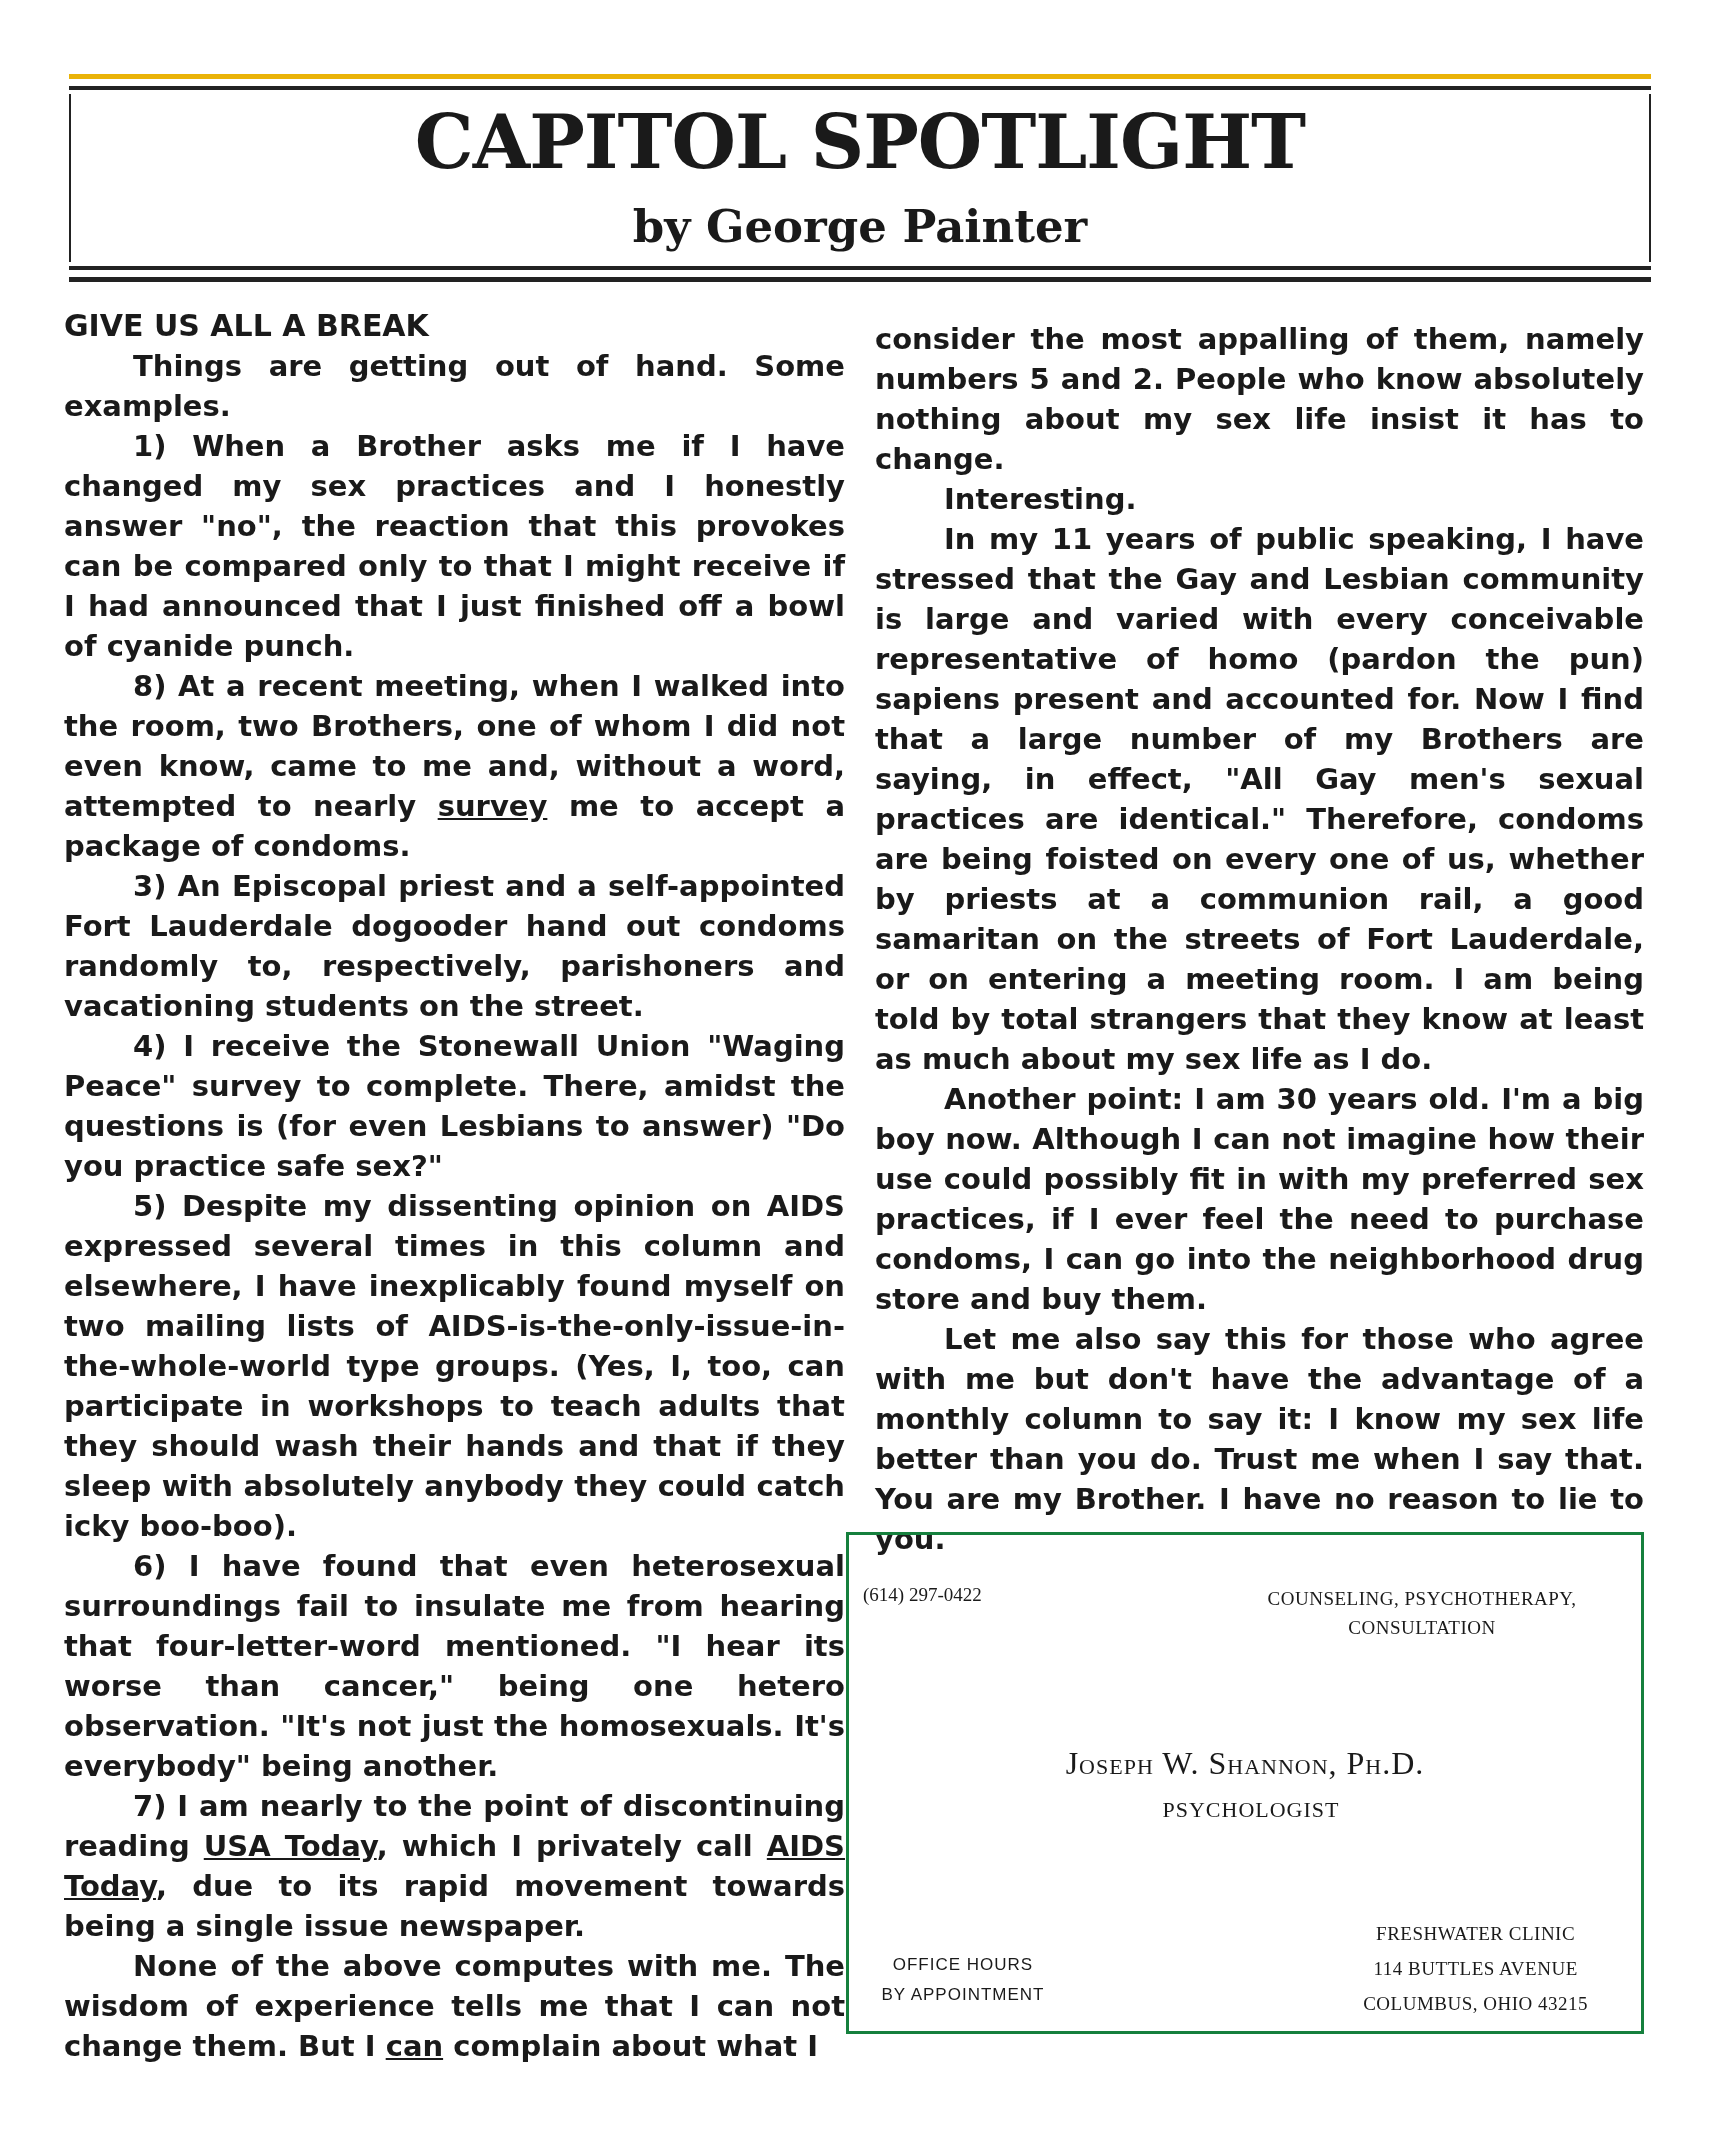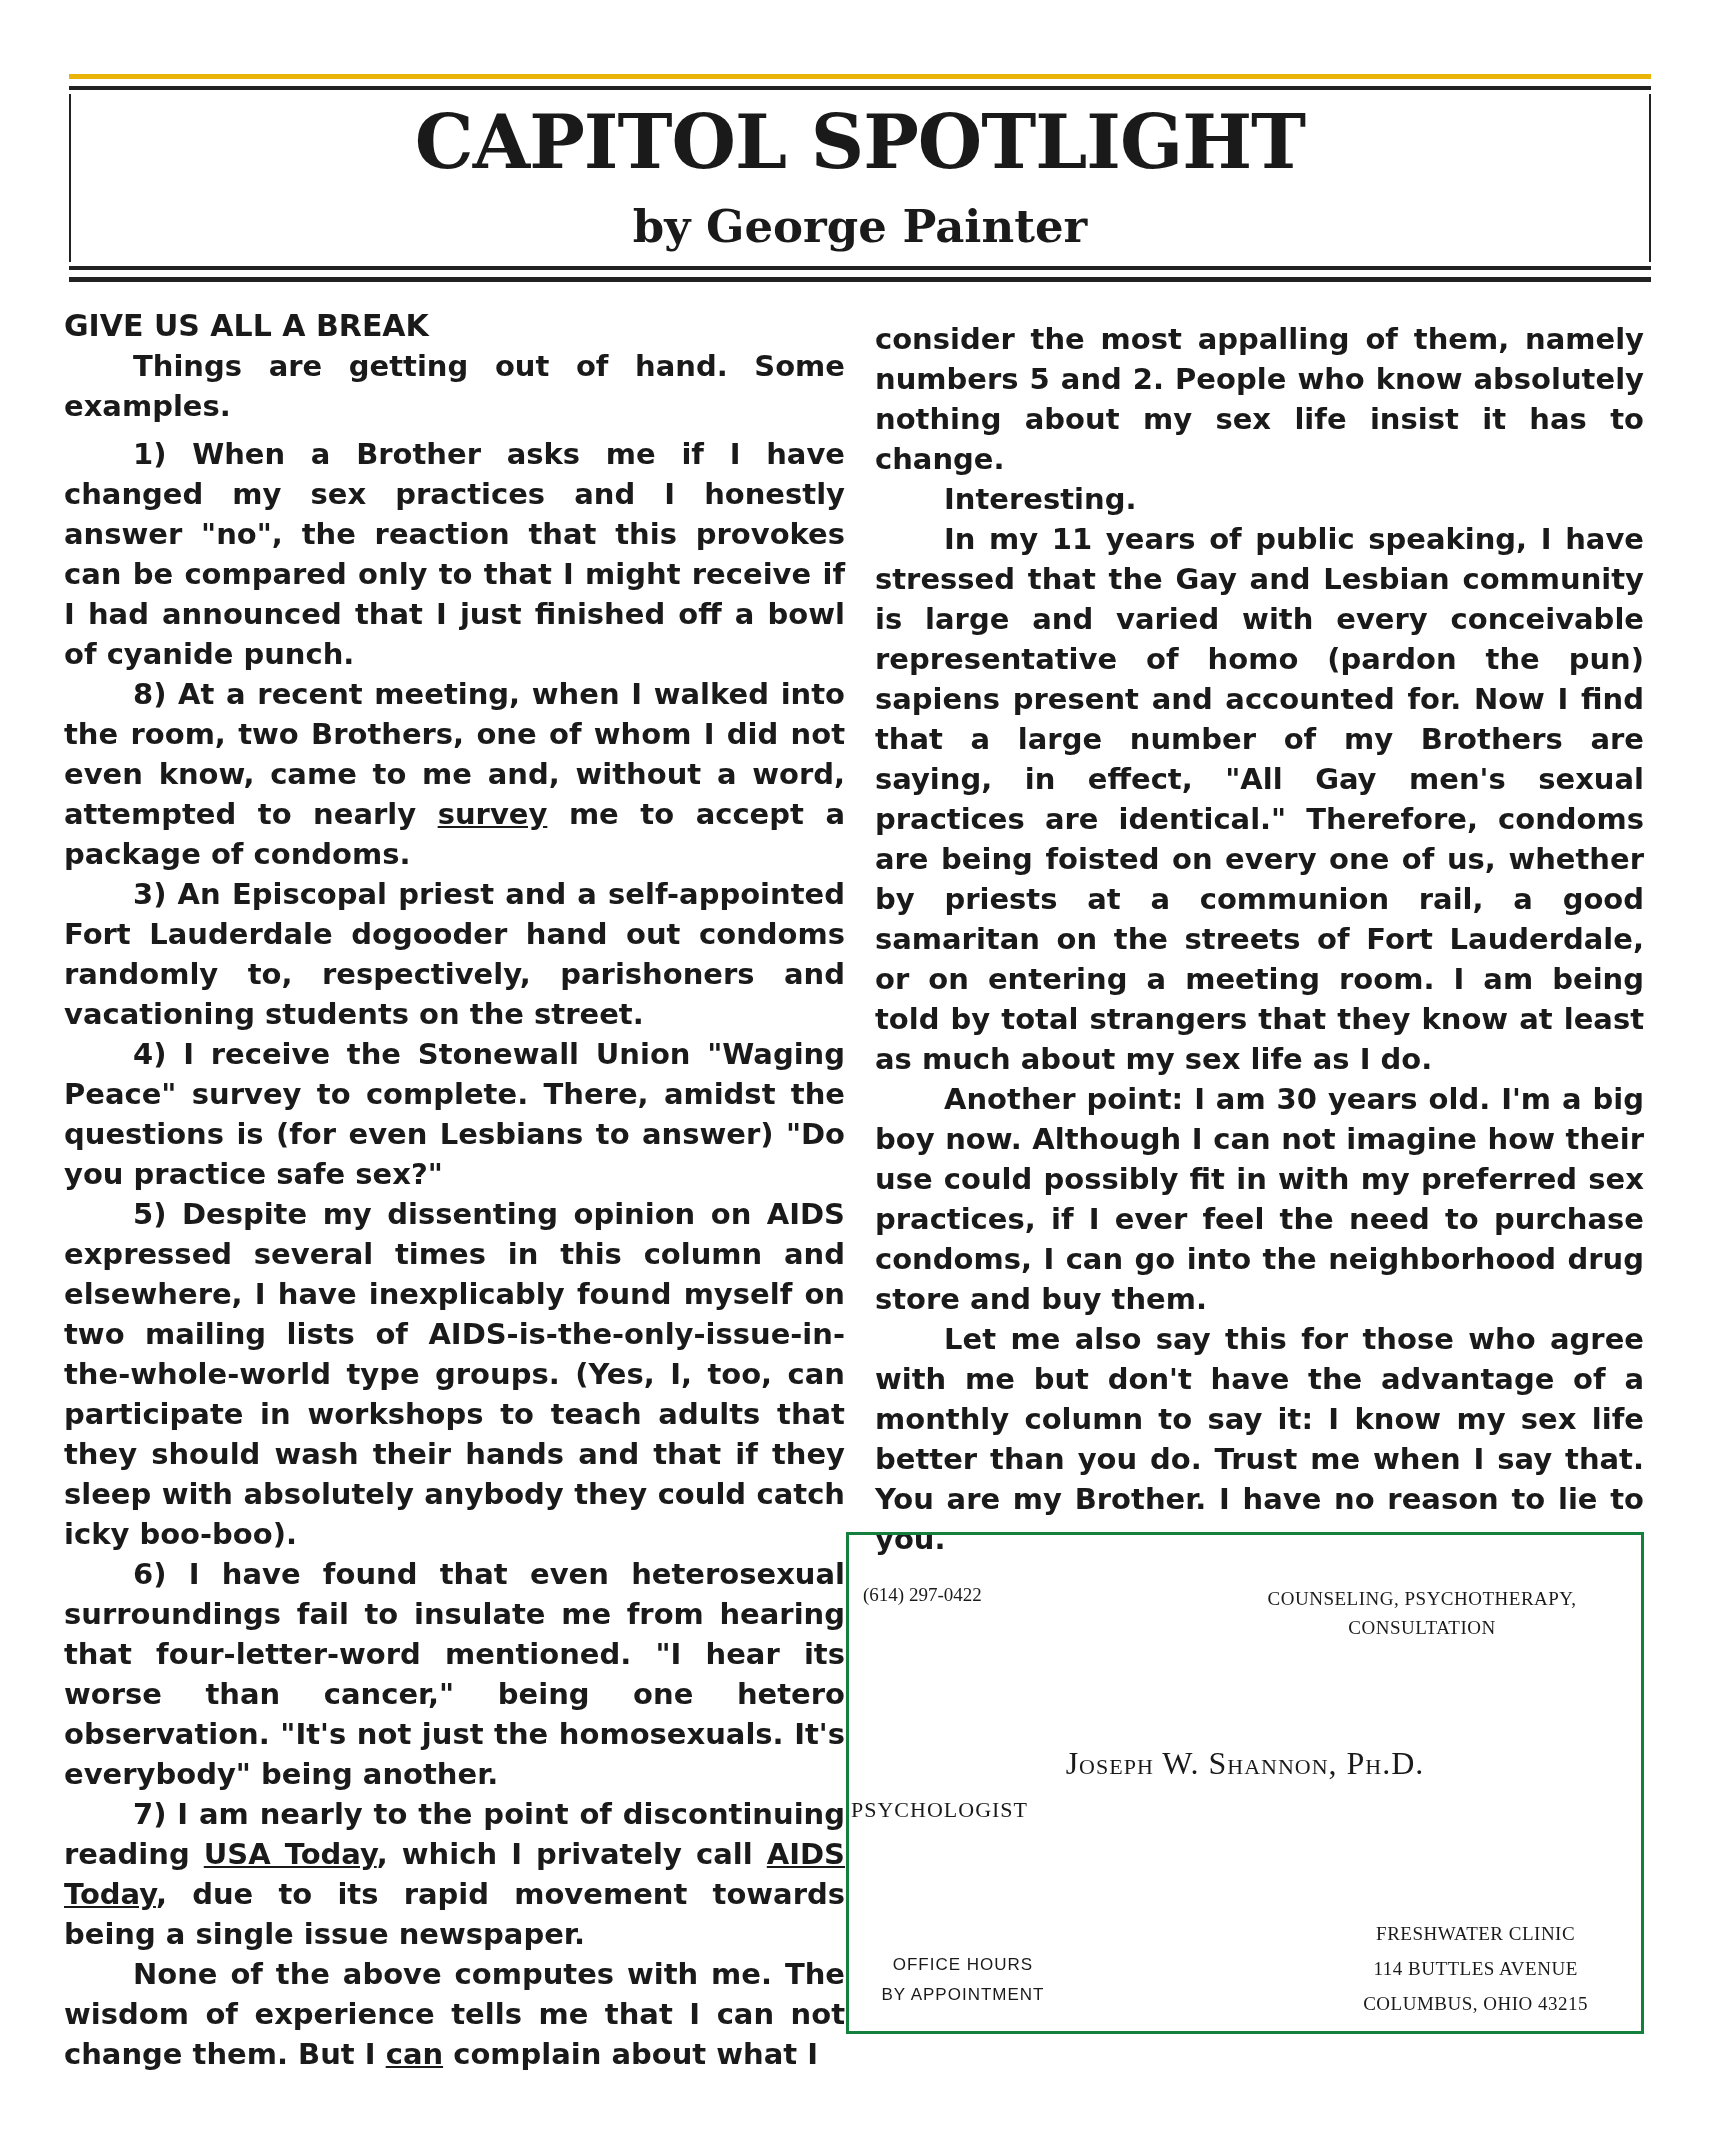--- a/index.html
+++ b/index.html
@@ -43,39 +43,39 @@
   .ul { text-decoration: underline; }
 
   .ad {
     position: absolute; left: 846px; top: 1532px; width: 798px; height: 502px;
     border: 3px solid #15803d; box-sizing: border-box;
     font-family: "Liberation Serif", serif; color: #1a1a1a; padding-left: 32px;
   }
   .ad-phone { position: absolute; left: 14px; top: 49px; font-size: 19px; }
   .ad-services { position: absolute; right: 9px; top: 49px; width: 420px; text-align: center; font-size: 19px; line-height: 29px; letter-spacing: 0.5px; }
   .ad-name { position: absolute; left: 0; right: 0; top: 210px; text-align: center; font-size: 32px; font-variant: small-caps; letter-spacing: 1px; }
-  .ad-title { position: absolute; left: 2px; right: 0; top: 262px; font-size: 22px; letter-spacing: 1px; }
+  .ad-title { position: absolute; left: 12px; right: 0; top: 262px; text-align: center; font-size: 22px; letter-spacing: 1px; }
   .ad-hours { position: absolute; left: 10px; top: 415px; width: 208px; text-align: center; font-family: "Liberation Sans", sans-serif; font-size: 17px; line-height: 30px; letter-spacing: 1px; }
   .ad-address { position: absolute; right: 12.4px; top: 381px; width: 306px; text-align: center; font-size: 19px; line-height: 35px; letter-spacing: 0.5px; }
 </style>
 </head>
 <body>
 
 <div class="page">
 
   <div class="masthead">
     <div class="masthead-inner"></div>
     <div class="masthead-title">CAPITOL SPOTLIGHT</div>
     <div class="masthead-byline">by George Painter</div>
   </div>
 
   <div class="col col-left">
     <p class="noindent section-head">GIVE US ALL A BREAK</p>
     <p>Things are getting out of hand. Some examples.</p>
-    <p style="margin-top:8px">1) When a Brother asks me if I have changed my sex practices and I honestly answer "no", the reaction that this provokes can be compared only to that I might receive if I had announced that I just finished off a bowl of cyanide punch.</p>
+    <p style="margin-top:0">1) When a Brother asks me if I have changed my sex practices and I honestly answer "no", the reaction that this provokes can be compared only to that I might receive if I had announced that I just finished off a bowl of cyanide punch.</p>
     <p><span>8) At a recent meeting, when I walked into the room, two Brothers, one of whom I did not even know, came to me and, without a word, attempted to nearly </span><span class="ul">survey</span><span> me to accept a package of condoms.</span></p>
     <p>3) An Episcopal priest and a self-appointed Fort Lauderdale dogooder hand out condoms randomly to, respectively, parishoners and vacationing students on the street.</p>
     <p>4) I receive the Stonewall Union "Waging Peace" survey to complete. There, amidst the questions is (for even Lesbians to answer) "Do you practice safe sex?"</p>
     <p>5) Despite my dissenting opinion on AIDS expressed several times in this column and elsewhere, I have inexplicably found myself on two mailing lists of AIDS-is-the-only-issue-in-the-whole-world type groups. (Yes, I, too, can participate in workshops to teach adults that they should wash their hands and that if they sleep with absolutely anybody they could catch icky boo-boo).</p>
     <p>6) I have found that even heterosexual surroundings fail to insulate me from hearing that four-letter-word mentioned. "I hear its worse than cancer," being one hetero observation. "It's not just the homosexuals. It's everybody" being another.</p>
     <p><span>7) I am nearly to the point of discontinuing reading </span><span class="ul">USA Today</span><span>, which I privately call </span><span class="ul">AIDS Today</span><span>, due to its rapid movement towards being a single issue newspaper.</span></p>
     <p><span>None of the above computes with me. The wisdom of experience tells me that I can not change them. But I </span><span class="ul">can</span><span> complain about what I</span></p>
   </div>
 
   <div class="col col-right">

